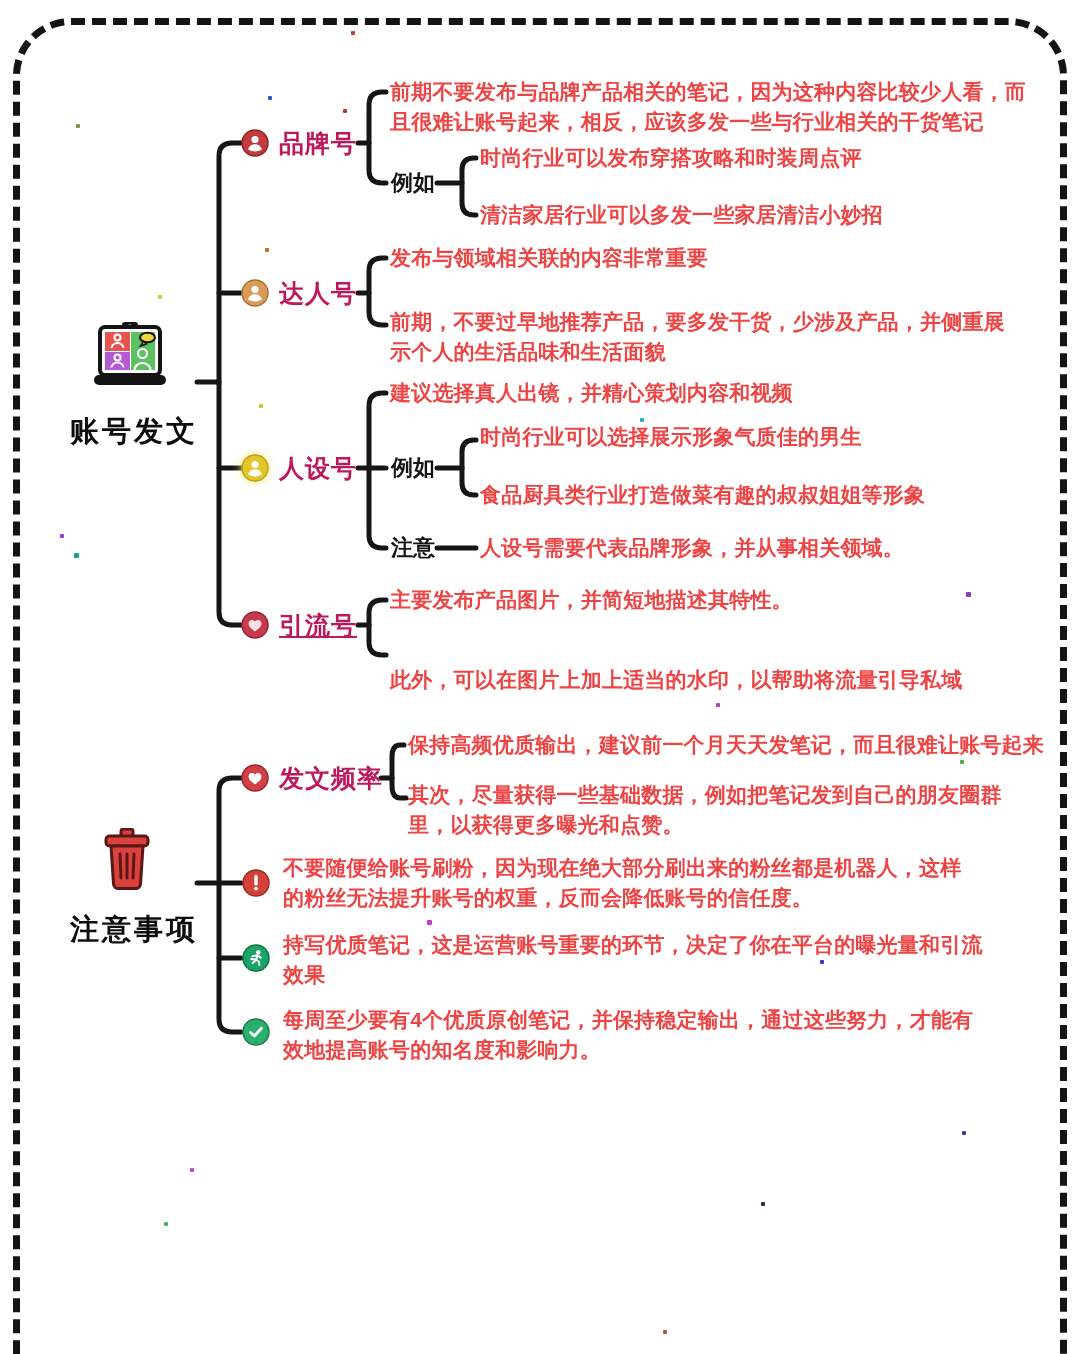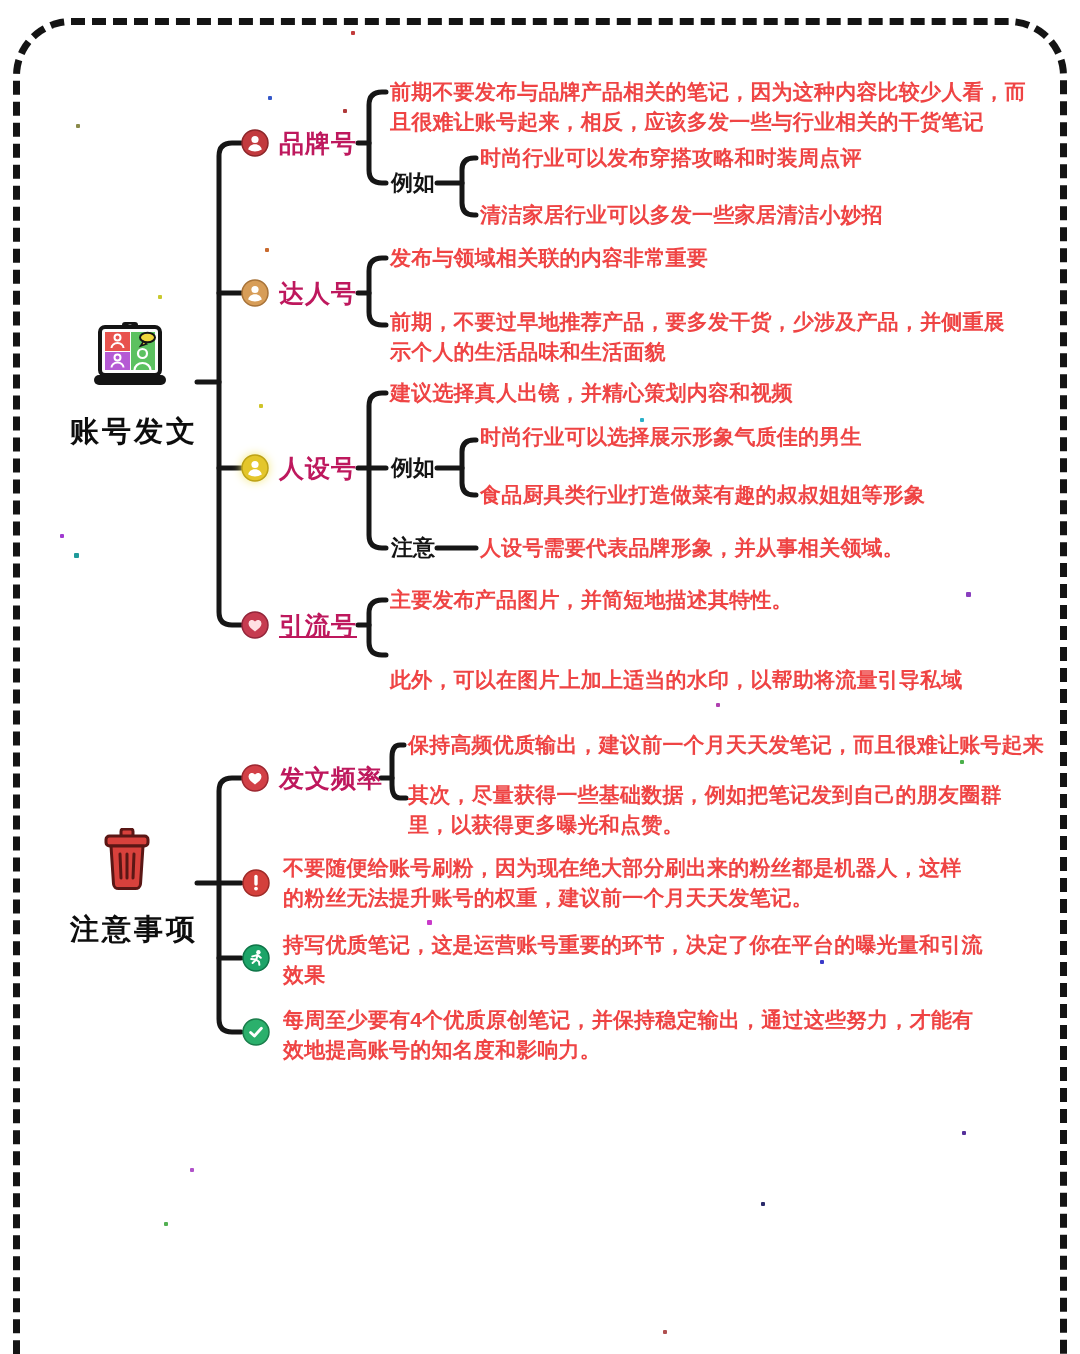--- a/index.html
+++ b/index.html
@@ -169,21 +169,21 @@
   <div class="leaf" style="left:408px;top:730px;width:650px;">保持高频优质输出，建议前一个月天天发笔记，而且很难让账号起来</div>
   <div class="leaf" style="left:408px;top:780px;width:600px;">其次，尽量获得一些基础数据，例如把笔记发到自己的朋友圈群里，以获得更多曝光和点赞。</div>
 
   <div class="nodeicon" style="left:242px;top:869px;">
     <svg width="28" height="28" viewBox="0 0 28 28">
       <circle cx="14" cy="14" r="13" fill="#d4403c" stroke="#9e2a27" stroke-width="1.5"></circle>
       <path d="M14 7.5 V15" stroke="#fff" stroke-width="3.4" stroke-linecap="round"></path>
       <circle cx="14" cy="19.6" r="1.9" fill="#fff"></circle>
     </svg>
   </div>
-  <div class="leaf" style="left:283px;top:853px;width:685px;">不要随便给账号刷粉，因为现在绝大部分刷出来的粉丝都是机器人，这样的粉丝无法提升账号的权重，建议前一个月天天发笔记。</div>
+  <div class="leaf" style="left:283px;top:853px;width:685px;">不要随便给账号刷粉，因为现在绝大部分刷出来的粉丝都是机器人，这样的粉丝无法提升账号的权重，反而会降低账号的信任度。</div>
 
   <div class="nodeicon" style="left:242px;top:944px;">
     <svg width="28" height="28" viewBox="0 0 28 28">
       <circle cx="14" cy="14" r="13" fill="#1ca468" stroke="#0e7447" stroke-width="1.5"></circle>
       <circle cx="16.4" cy="8.2" r="2.2" fill="#fff"></circle>
       <path d="M10.3 12.4 L15.6 11 L14.2 15.8 L10.6 19 M14.2 15.8 L17 17.8 L17.4 20.8 M9.2 15 L13.2 15.5 M15.6 11 L18.8 13.8" fill="none" stroke="#fff" stroke-width="2" stroke-linecap="round" stroke-linejoin="round"></path>
     </svg>
   </div>
   <div class="leaf" style="left:283px;top:930px;width:700px;">持写优质笔记，这是运营账号重要的环节，决定了你在平台的曝光量和引流效果</div>
 

